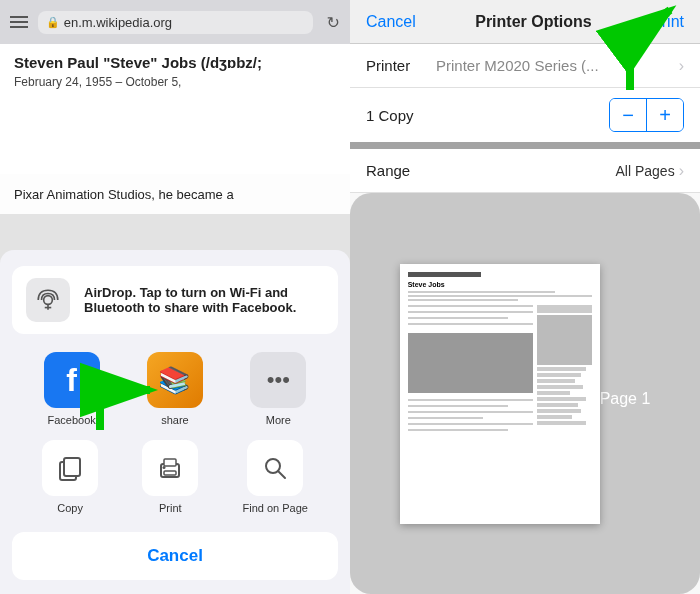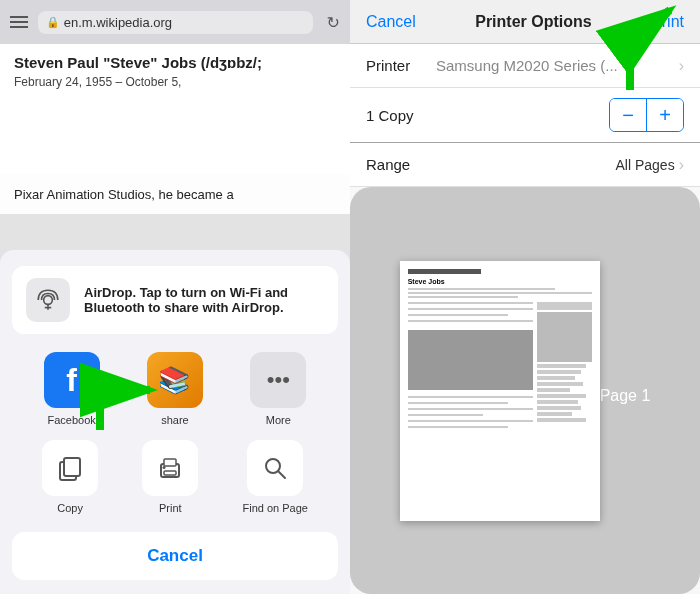--- a/index.html
+++ b/index.html
@@ -268,21 +268,21 @@
     }
     .option-arrow {
       font-size: 16px;
       color: #c7c7cc;
     }
 
     .copies-row {
       display: flex;
       align-items: center;
       padding: 10px 16px;
-      border-bottom: 1px solid #a3a3a3;
+      border-bottom: 7px solid #a3a3a3;
       background: #fff;
       min-height: 44px;
     }
     .copies-label {
       font-size: 15px;
       color: #222;
       flex: 1;
     }
     .stepper {
       display: flex;
@@ -387,21 +387,21 @@
           <svg viewBox="0 0 24 24" fill="none" stroke="#555" stroke-width="1.5">
             <circle cx="12" cy="12" r="4"></circle>
             <path d="M6 12 Q6 6 12 6 Q18 6 18 12" stroke="#555" stroke-width="1.5" fill="none"></path>
             <path d="M3 12 Q3 3 12 3 Q21 3 21 12" stroke="#555" stroke-width="1.5" fill="none"></path>
             <line x1="12" y1="16" x2="12" y2="21"></line>
             <line x1="9" y1="19" x2="15" y2="19"></line>
           </svg>
         </div>
         <div class="airdrop-text">
           <div class="airdrop-title">
-            <span>AirDrop.</span> <span>Tap to turn on Wi-Fi and Bluetooth to share with AirDrop.</span>
+            <span>AirDrop.</span> <span>Tap to turn on Wi-Fi and Bluetooth to share with Facebook.</span>
           </div>
         </div>
       </div>
 
       <div class="app-icons-row">
         <div class="app-icon-item">
           <div class="app-icon facebook">f</div>
           <span class="app-label">Facebook</span>
         </div>
         <div class="app-icon-item">
@@ -464,21 +464,21 @@
 <div class="right-panel">
 
   <div class="printer-header">
     <span class="header-cancel">Cancel</span>
     <span class="header-title">Printer Options</span>
     <span class="header-print">Print</span>
   </div>
 
   <div class="option-row">
     <span class="option-label">Printer</span>
-    <span class="option-value">Samsung M2020 Series (...</span>
+    <span class="option-value">Printer M2020 Series (...</span>
     <span class="option-arrow">›</span>
   </div>
 
   <div class="copies-row">
     <span class="copies-label">1 Copy</span>
     <div class="stepper">
       <div class="stepper-btn">−</div>
       <div class="stepper-divider"></div>
       <div class="stepper-btn">+</div>
     </div>

